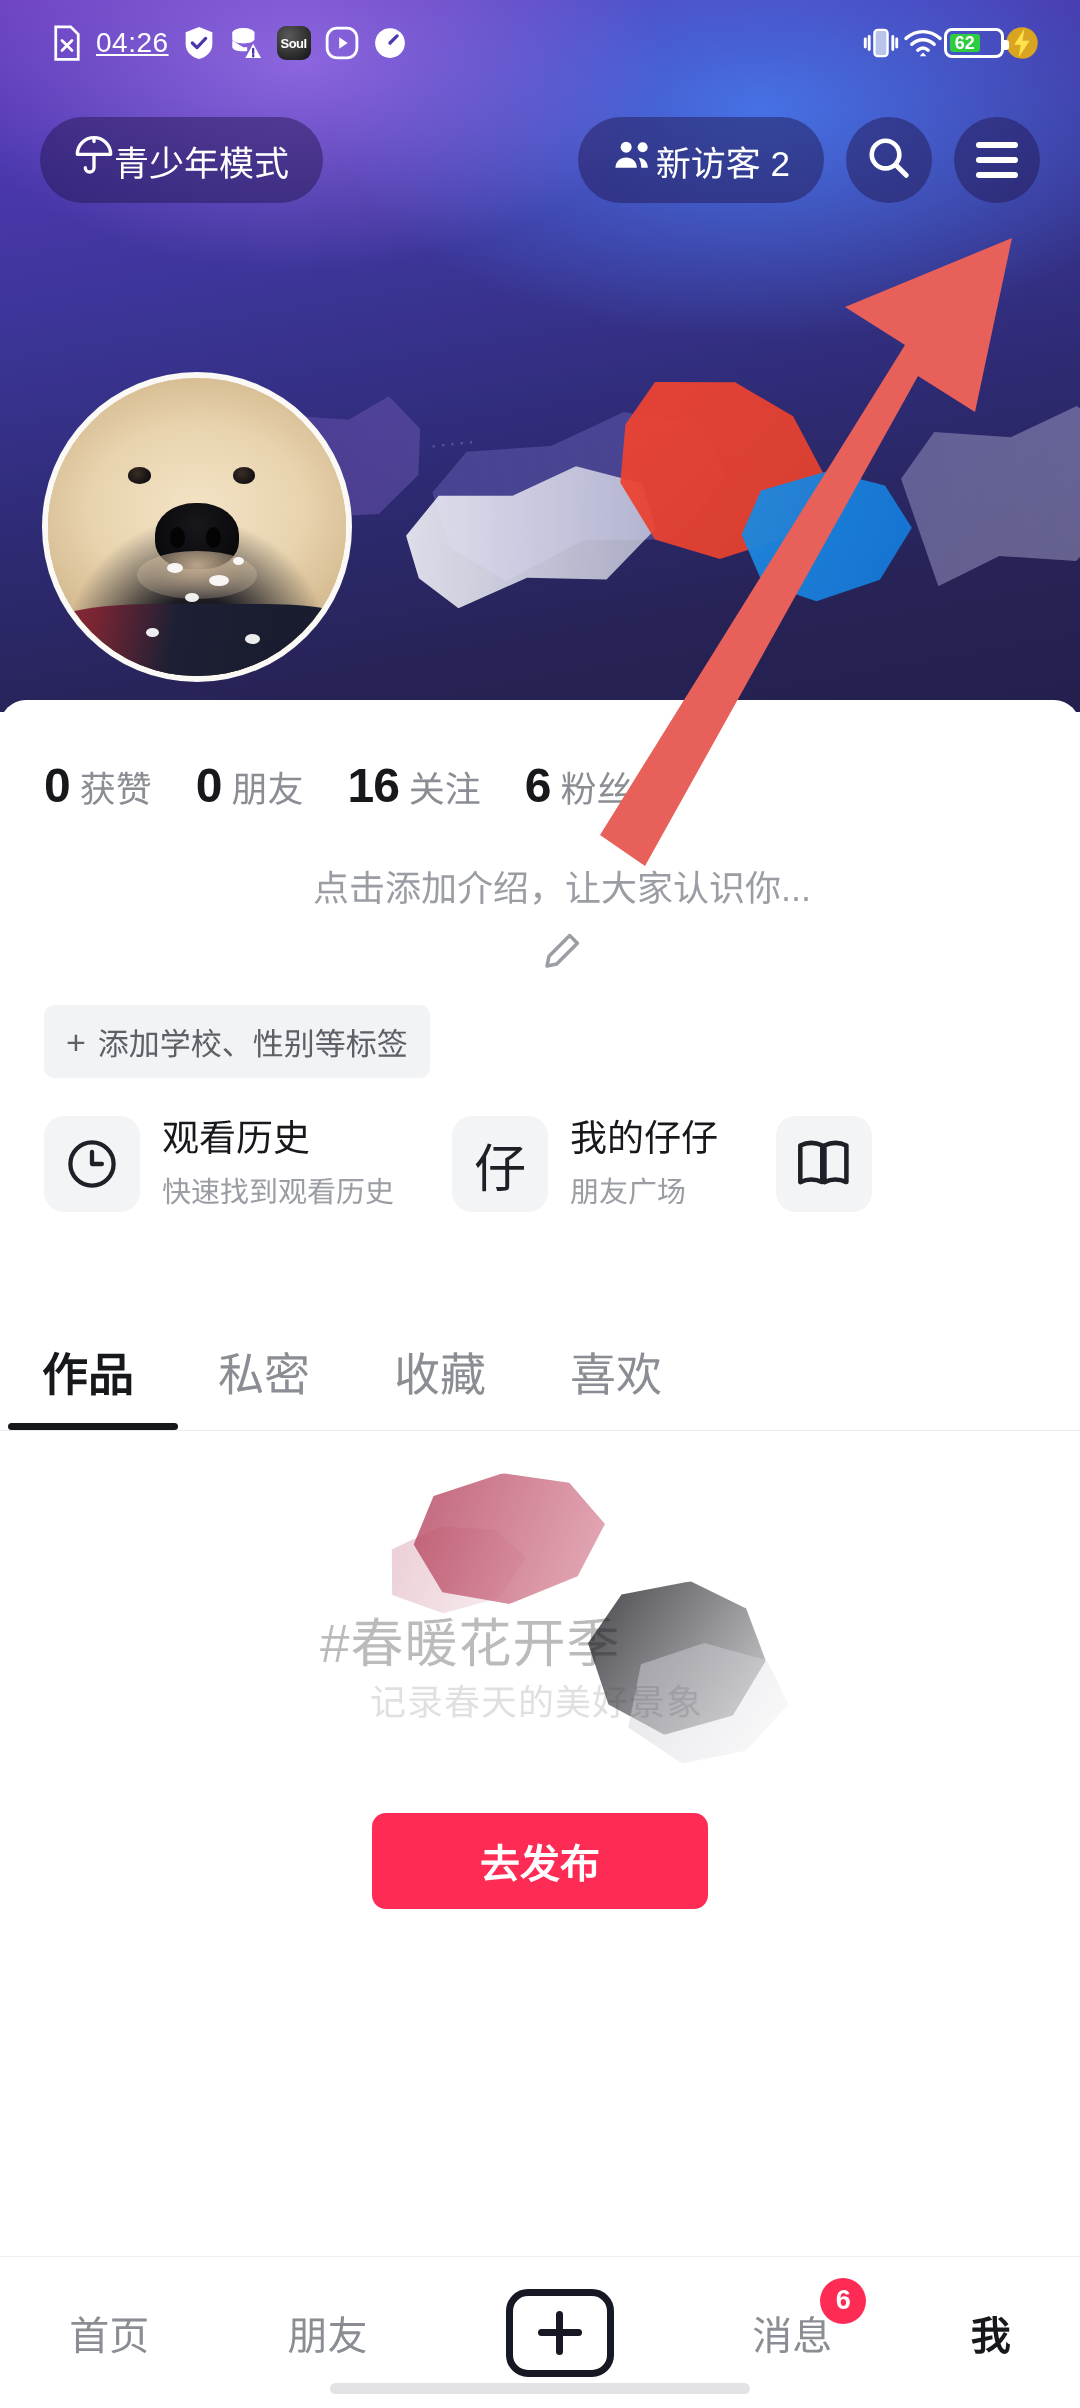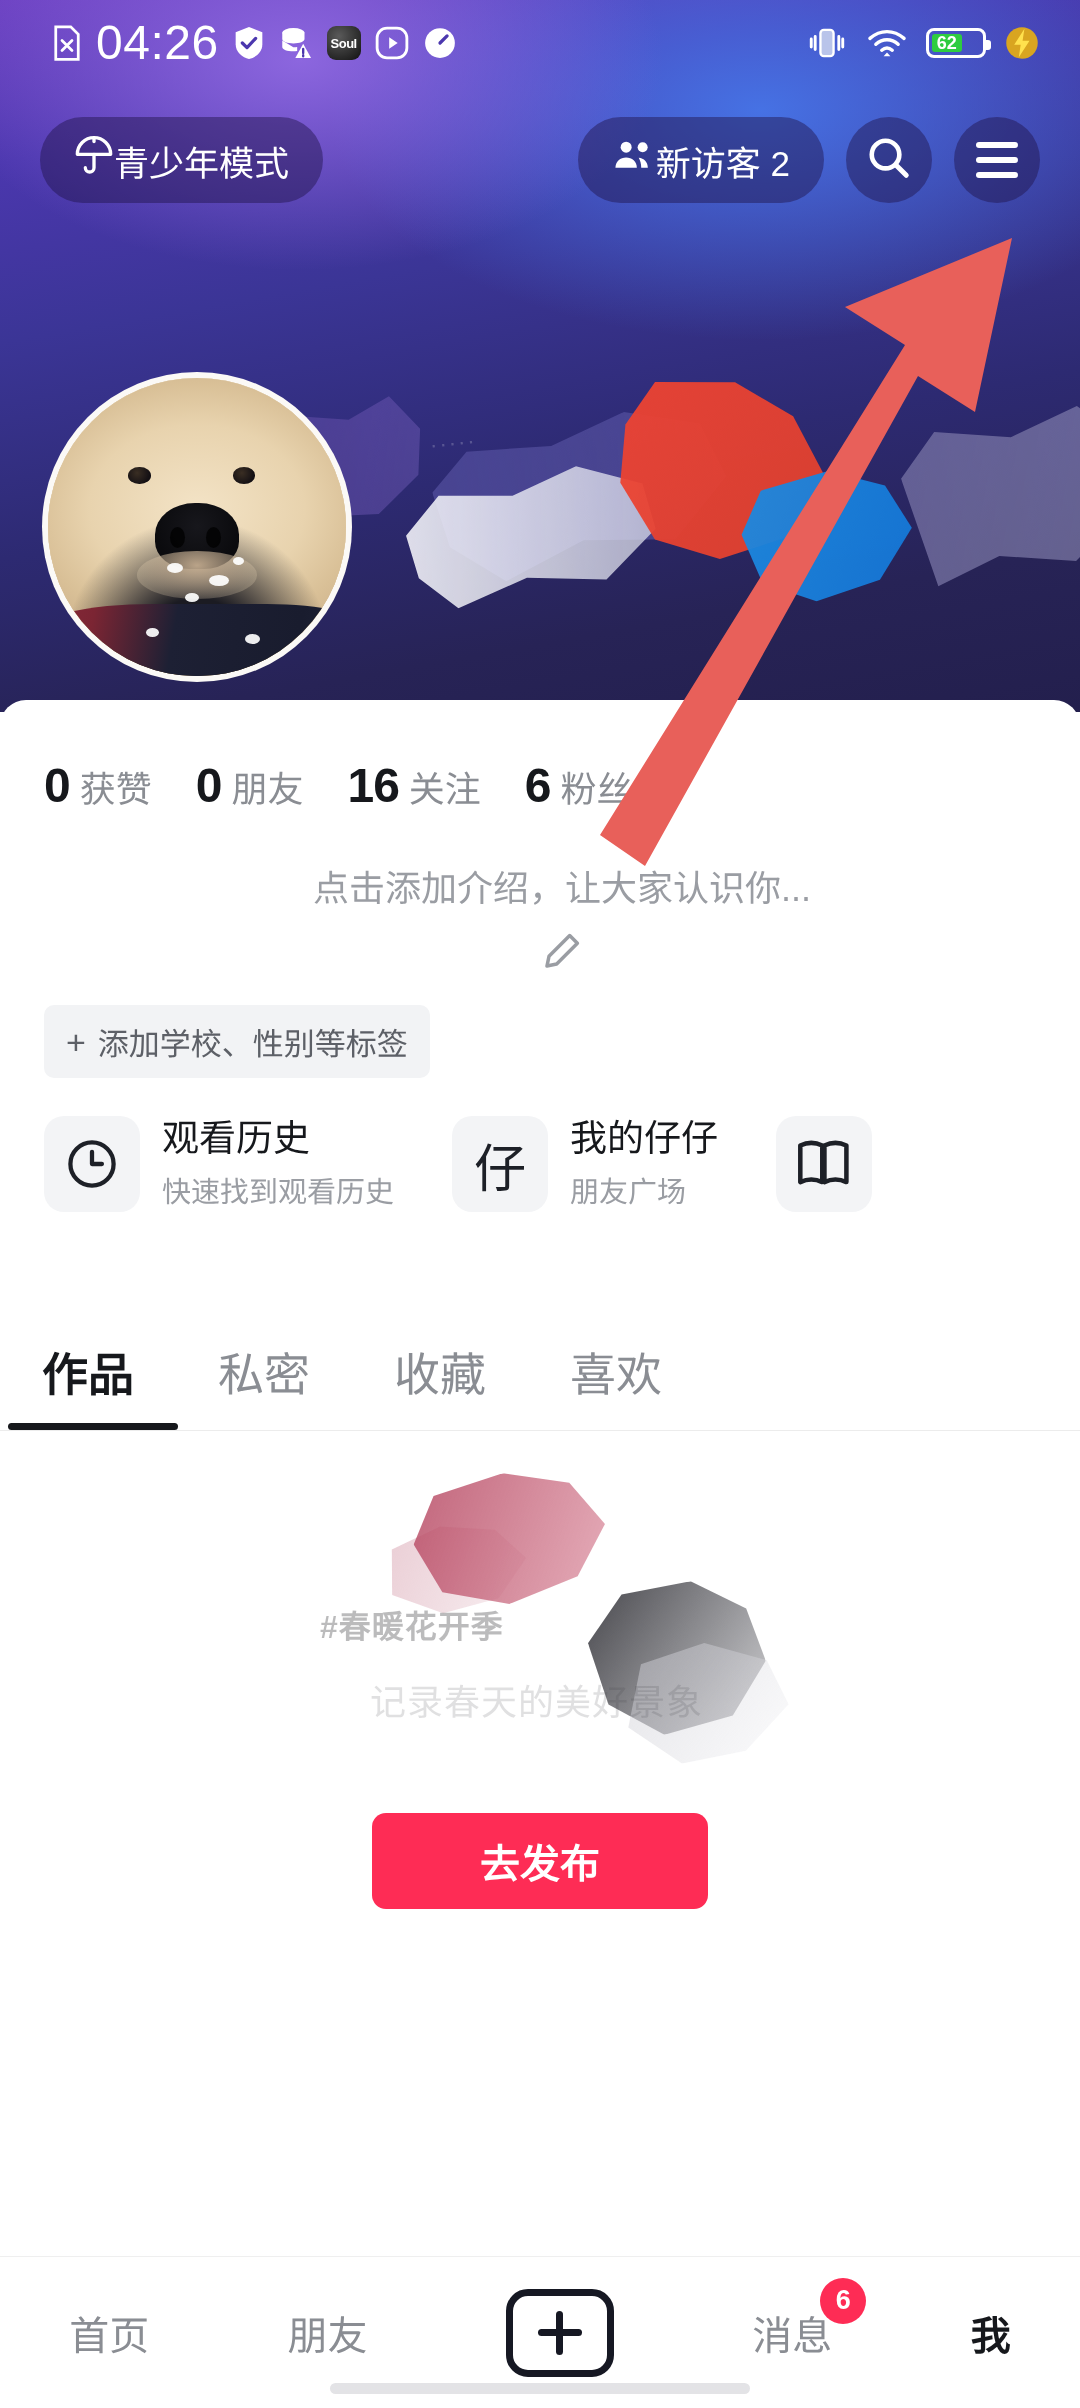--- a/index.html
+++ b/index.html
@@ -68,22 +68,22 @@
     color: rgba(255,255,255,.20); font-size: 22px; letter-spacing: 2px;
     white-space: nowrap; user-select: none; transform: rotate(-6deg);
   }
 
   
   .statusbar {
     position: absolute; left: 0; top: 0; width: 1080px; height: 86px;
     display: flex; align-items: center; color: #fff;
   }
   .sb-left { display: flex; align-items: center; gap: 14px; padding-left: 52px; }
-  .sb-right { display: flex; align-items: center; gap: 18px; margin-left: auto; padding-right: 40px; }
-  .sb-time { font-size: 48px; font-weight: 500; letter-spacing: .5px; line-height: 1; }
+  .sb-right { display: flex; align-items: center; margin-left: auto; padding-right: 40px; }
+  .sb-time { font-size: 28px; font-weight: 500; letter-spacing: .5px; line-height: 1; text-decoration: underline; }
   .sb-ico { display: inline-flex; align-items: center; justify-content: center; }
   .soul-badge {
     width: 34px; height: 34px; border-radius: 9px;
     background: radial-gradient(circle at 35% 30%, #5a5a5a, #111);
     color: #fff; font-size: 13px; font-weight: 700;
     display: flex; align-items: center; justify-content: center; letter-spacing: -.5px;
   }
   .battery {
     width: 60px; height: 30px; border: 3px solid #fff; border-radius: 8px;
     position: relative; display: flex; align-items: center; padding: 3px;
@@ -255,21 +255,21 @@
     transform: rotate(-6deg);
   }
   .pa-light {
     left: 360px; top: 170px; width: 170px; height: 120px;
     background: linear-gradient(130deg, rgba(205,205,212,.55), rgba(240,240,244,.25));
     clip-path: polygon(14% 14%, 52% 0%, 88% 18%, 99% 56%, 72% 92%, 34% 99%, 4% 66%);
     transform: rotate(-4deg);
   }
   .promo-line1 {
     position: absolute; left: 60px; top: 128px; width: 470px;
-    font-size: 32px; color: rgba(30,30,34,.30); font-weight: 700;
+    font-size: 53px; color: rgba(30,30,34,.30); font-weight: 400;
     white-space: nowrap; letter-spacing: 1px;
   }
   .promo-line2 {
     position: absolute; left: 110px; top: 200px; width: 430px;
     font-size: 36px; color: rgba(60,60,66,.16);
     white-space: nowrap; letter-spacing: 1px;
   }
   .publish-btn {
     margin-top: 40px; width: 336px; height: 96px; border-radius: 14px;
     background: #fe2c55; color: #fff; font-size: 40px; font-weight: 700;

